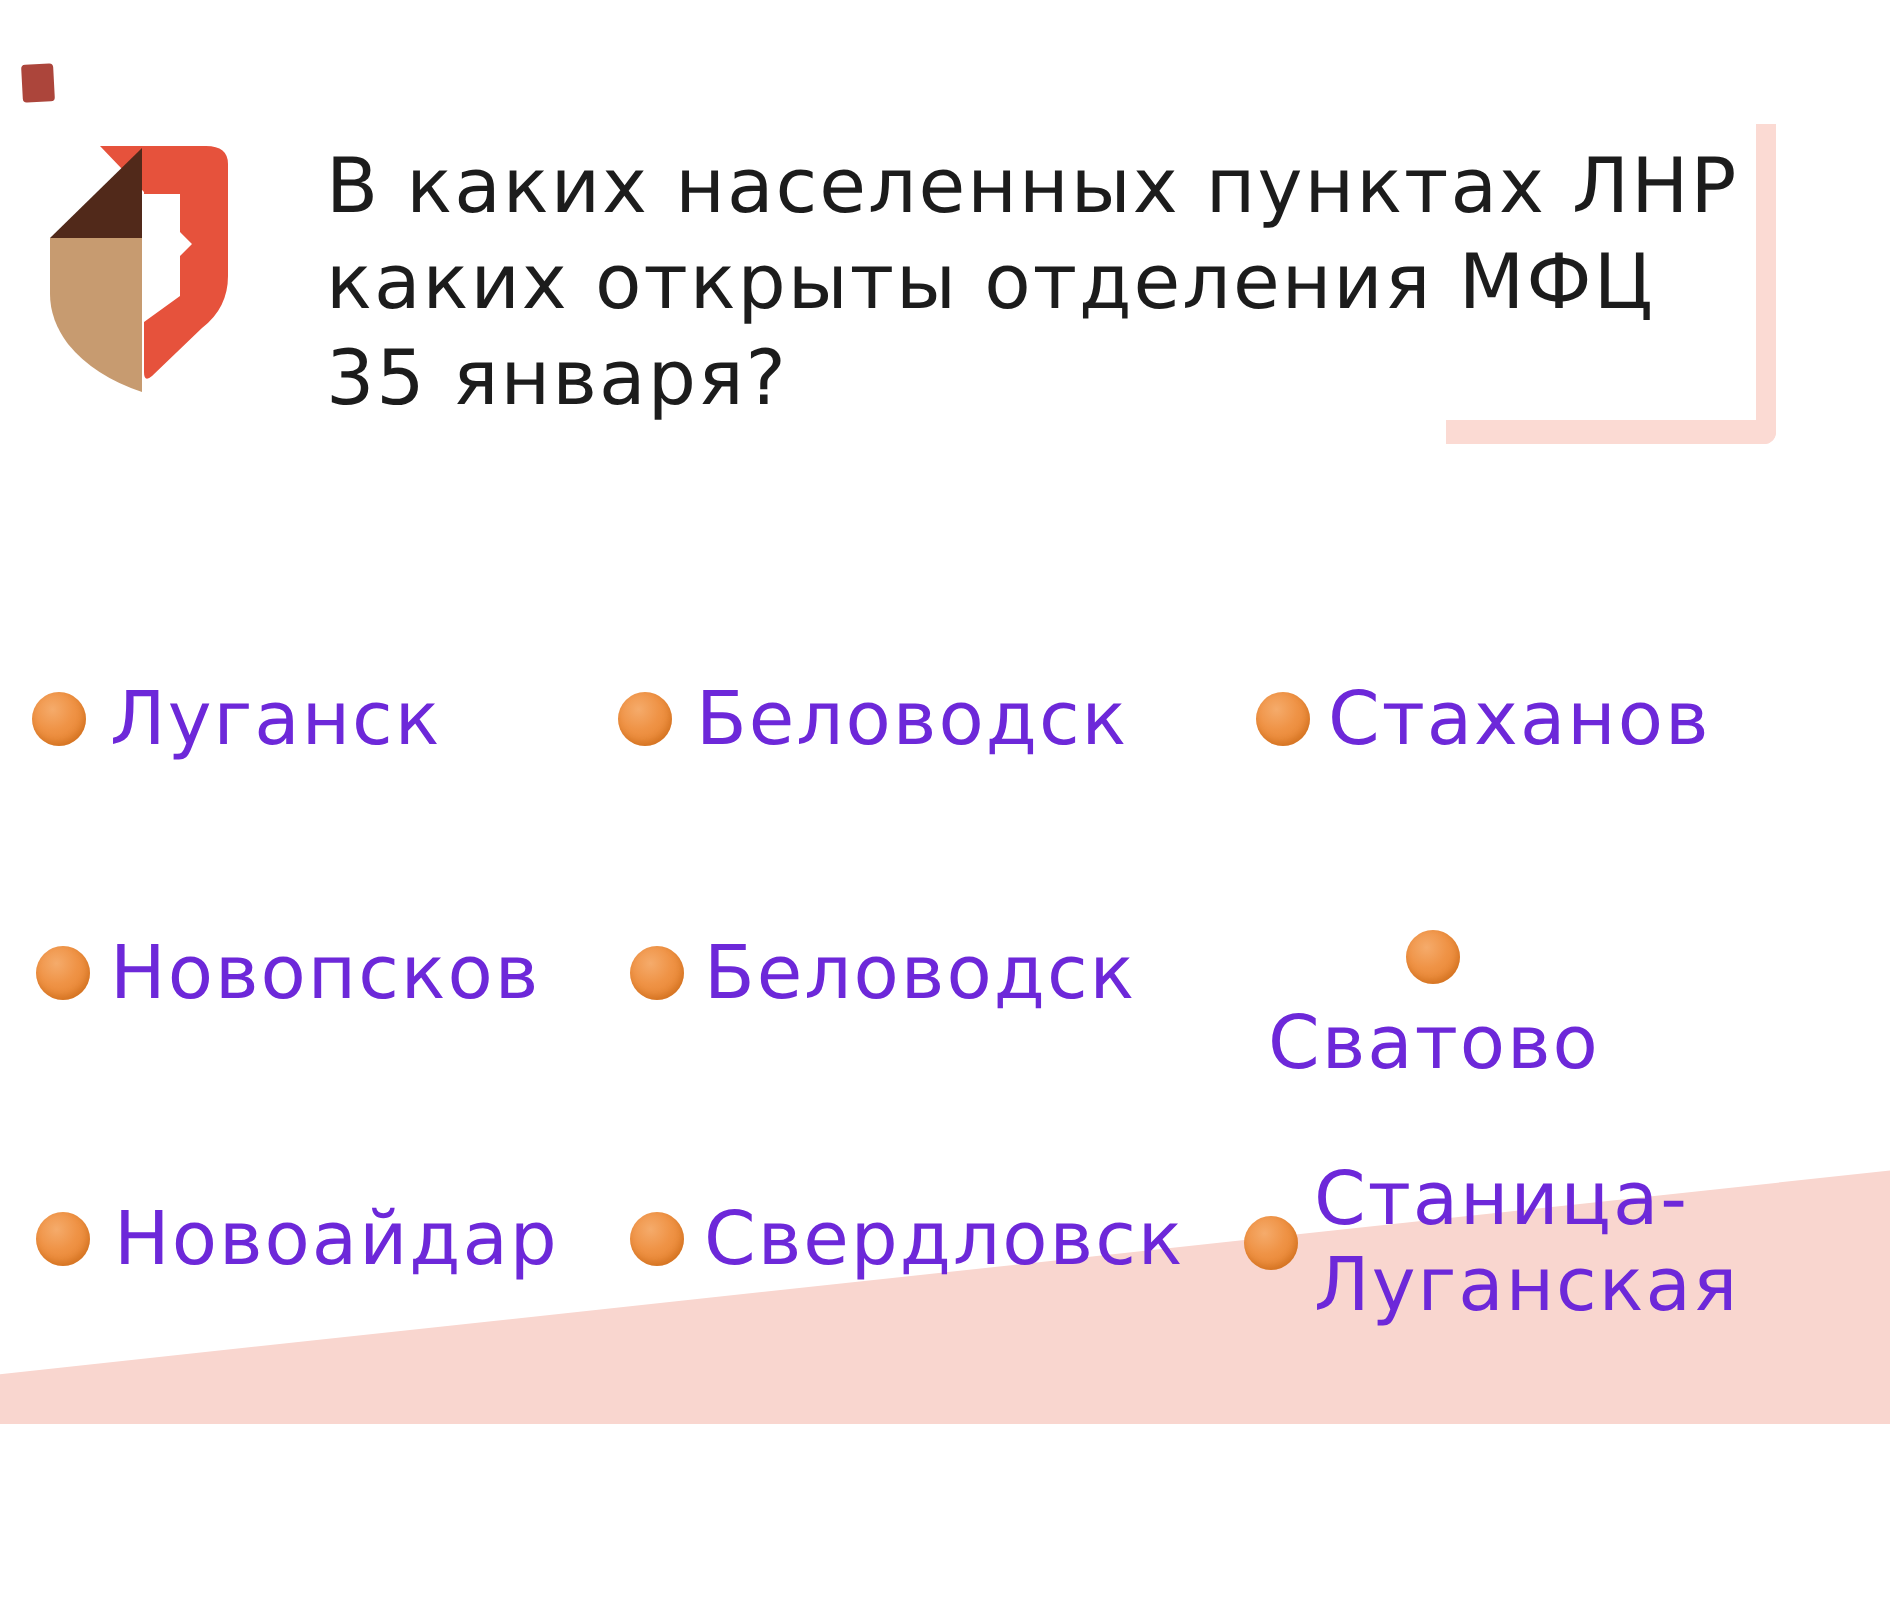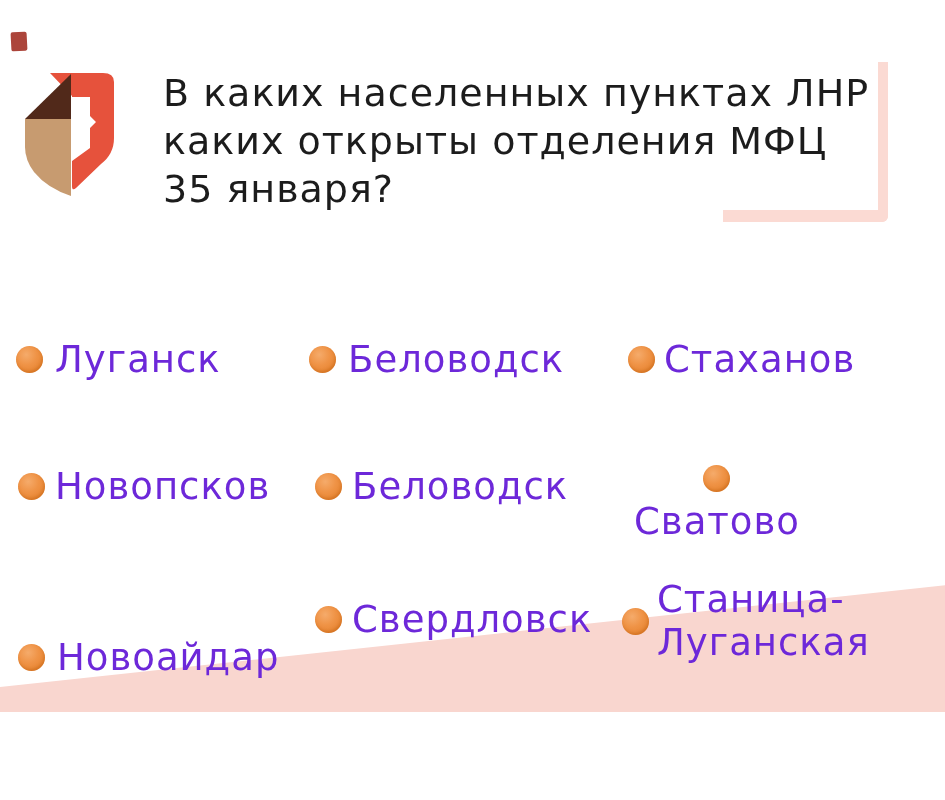--- a/index.html
+++ b/index.html
@@ -95,21 +95,21 @@
     </div>
     <div class="item" style="left:315px;top:465px;gap:10px;">
       <span class="bullet"></span>
       <span class="lbl">Беловодск</span>
     </div>
     <div class="item" style="left:634px;top:465px;gap:8px;flex-direction:column;">
       <span class="bullet"></span>
       <span class="lbl">Сватово</span>
     </div>
 
-    <div class="item" style="left:18px;top:598px;gap:12px;margin-top:38px;">
+    <div class="item" style="left:18px;top:598px;gap:12px;">
       <span class="bullet"></span>
       <span class="lbl">Новоайдар</span>
     </div>
     <div class="item" style="left:315px;top:598px;gap:10px;">
       <span class="bullet"></span>
       <span class="lbl">Свердловск</span>
     </div>
     <div class="item two-line" style="left:622px;top:578px;gap:8px;">
       <span class="bullet"></span>
       <span class="lbl">

